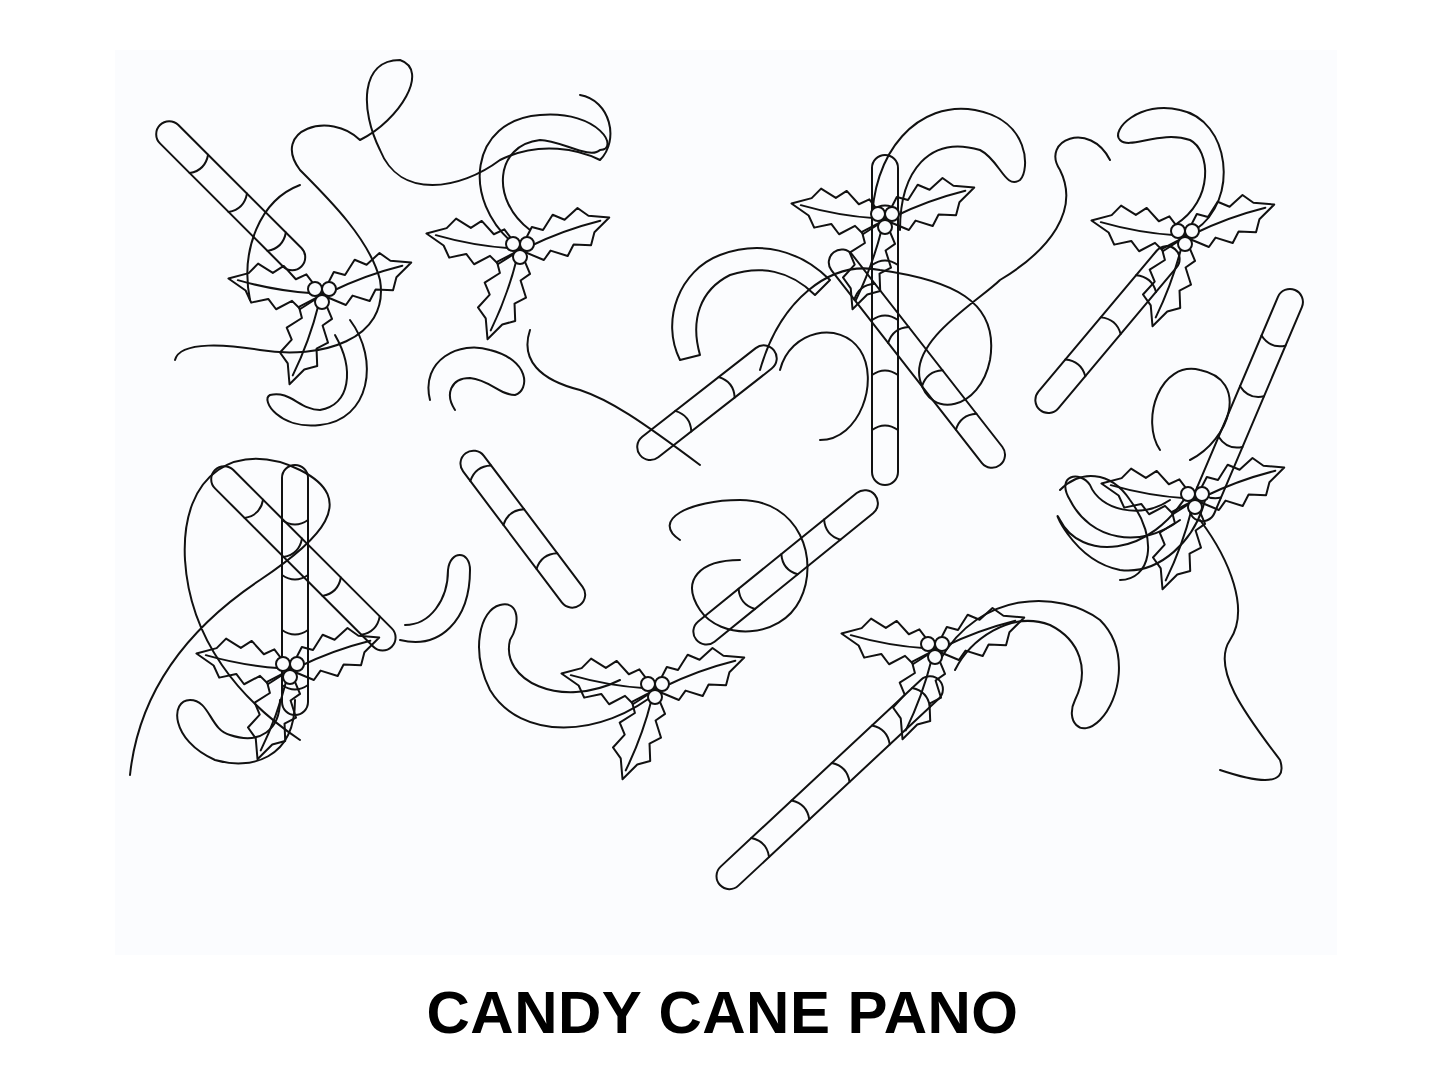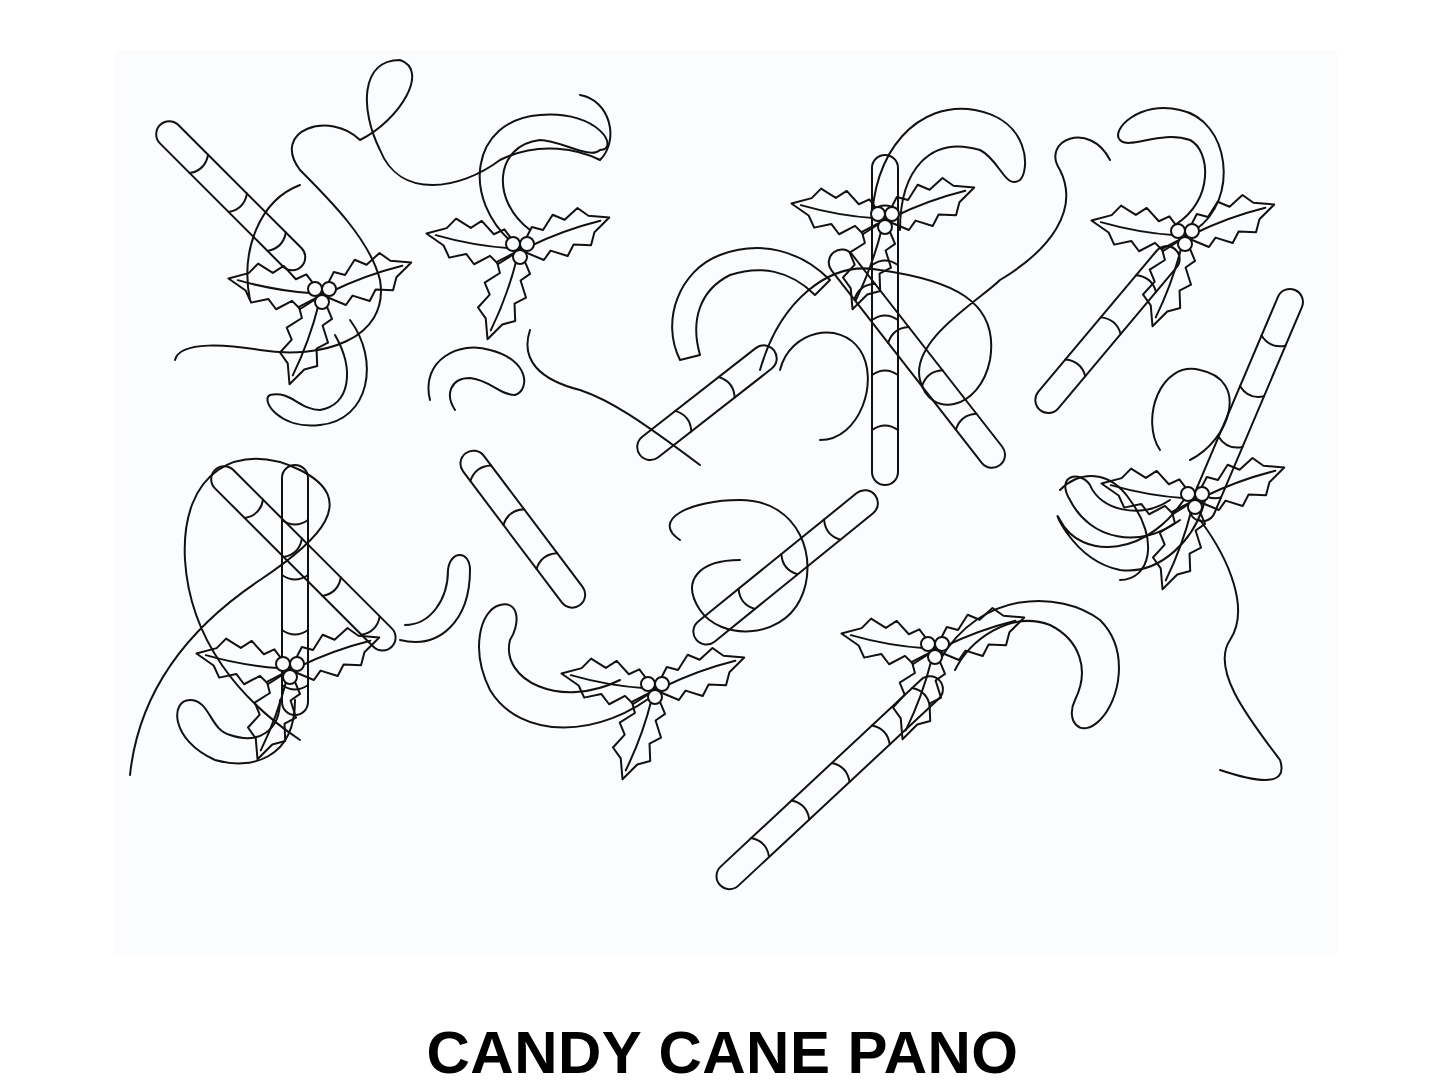--- a/index.html
+++ b/index.html
@@ -10,21 +10,20 @@
   }
   svg.art { position: absolute; left: 0; top: 0; width: 1445px; height: 1083px; }
   svg.art * { vector-effect: non-scaling-stroke; }
   .title {
     position: absolute; left: 0; width: 1445px; top: 983px;
     text-align: center;
     font-family: "Liberation Sans", "DejaVu Sans", sans-serif;
     font-weight: bold; font-size: 60px; letter-spacing: 0.5px;
     color: #000000; line-height: 1;
     transform: scaleX(1.0);
-    margin-top: 40px;
   }
 </style>
 </head>
 <body>
 
 <div class="panel"></div>
 
 <svg class="art" viewBox="0 0 1445 1083" xmlns="http://www.w3.org/2000/svg">
   <g fill="none" stroke="#111" stroke-width="2" stroke-linecap="round" stroke-linejoin="round">
 

